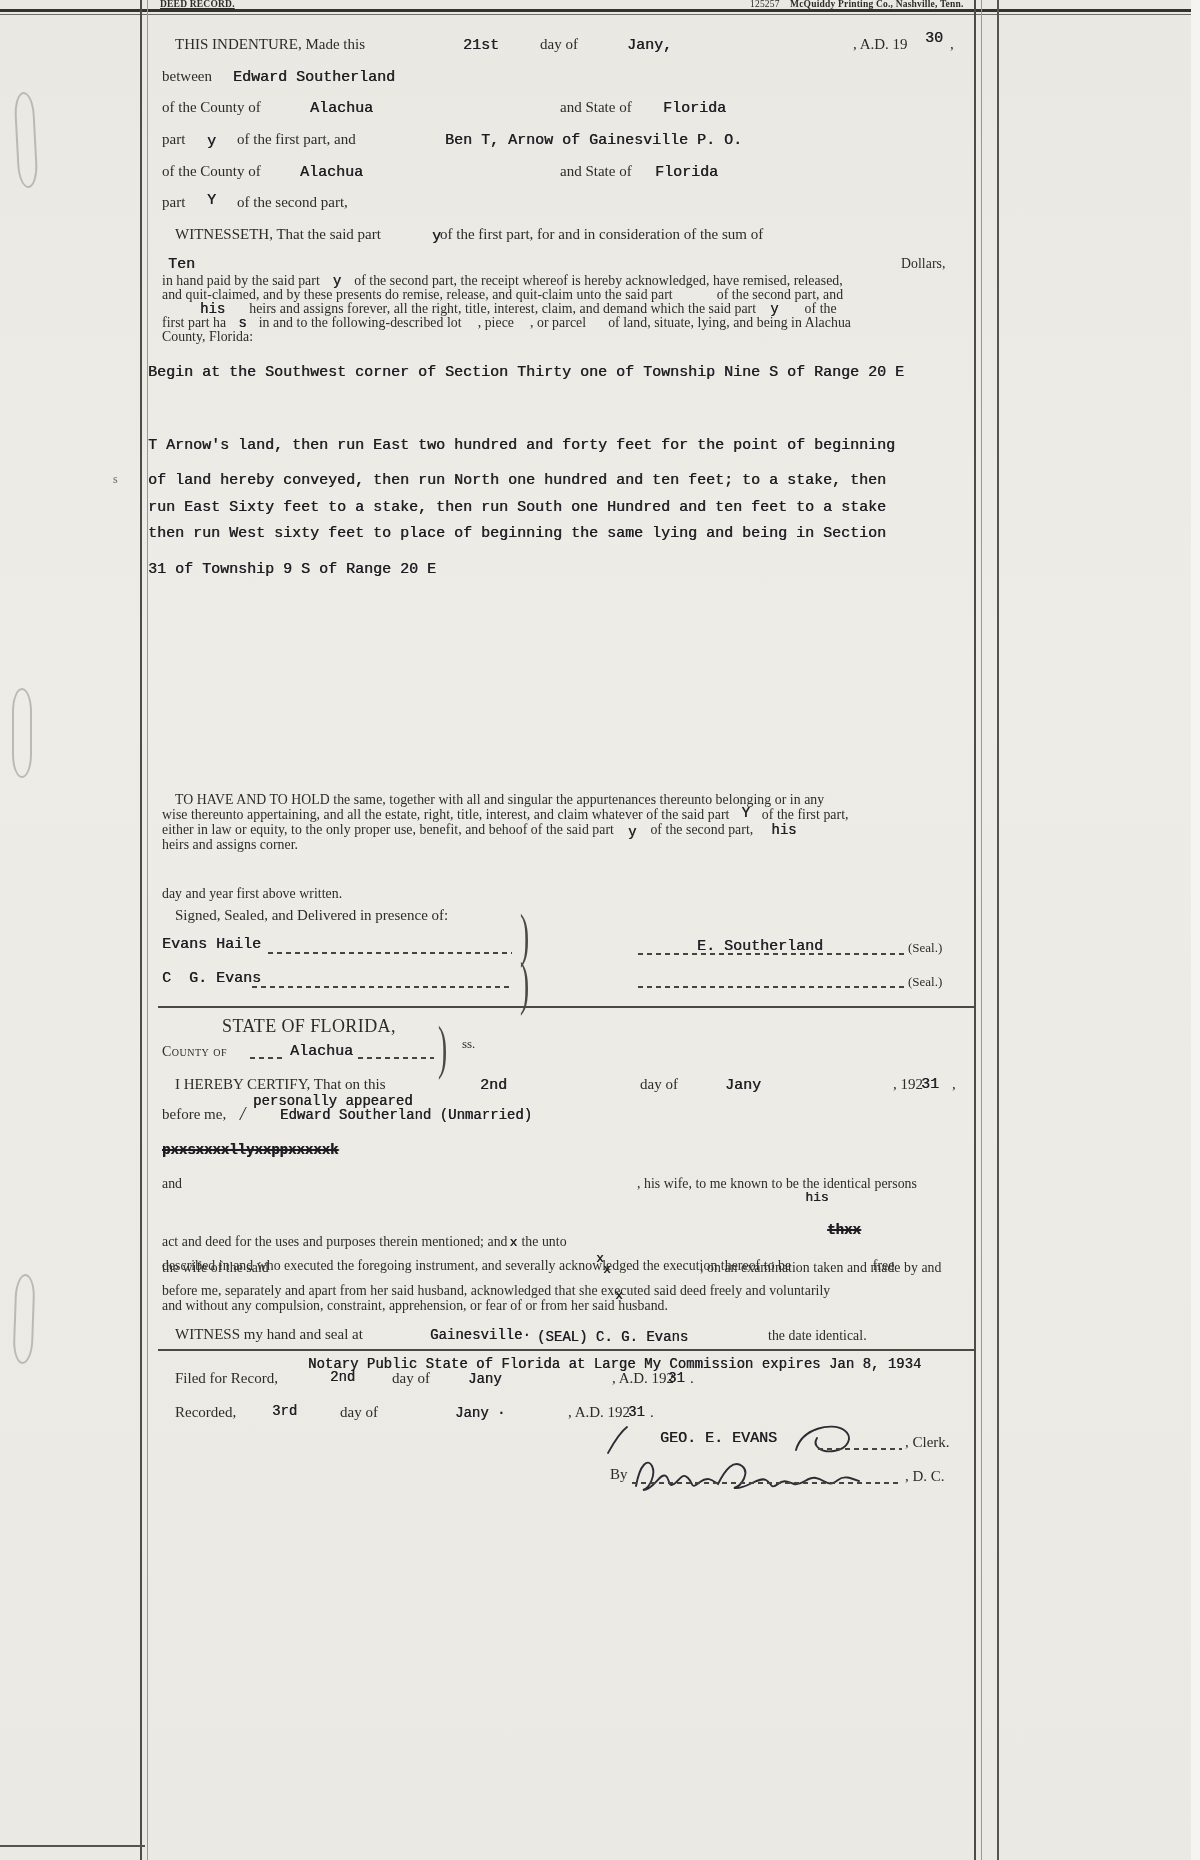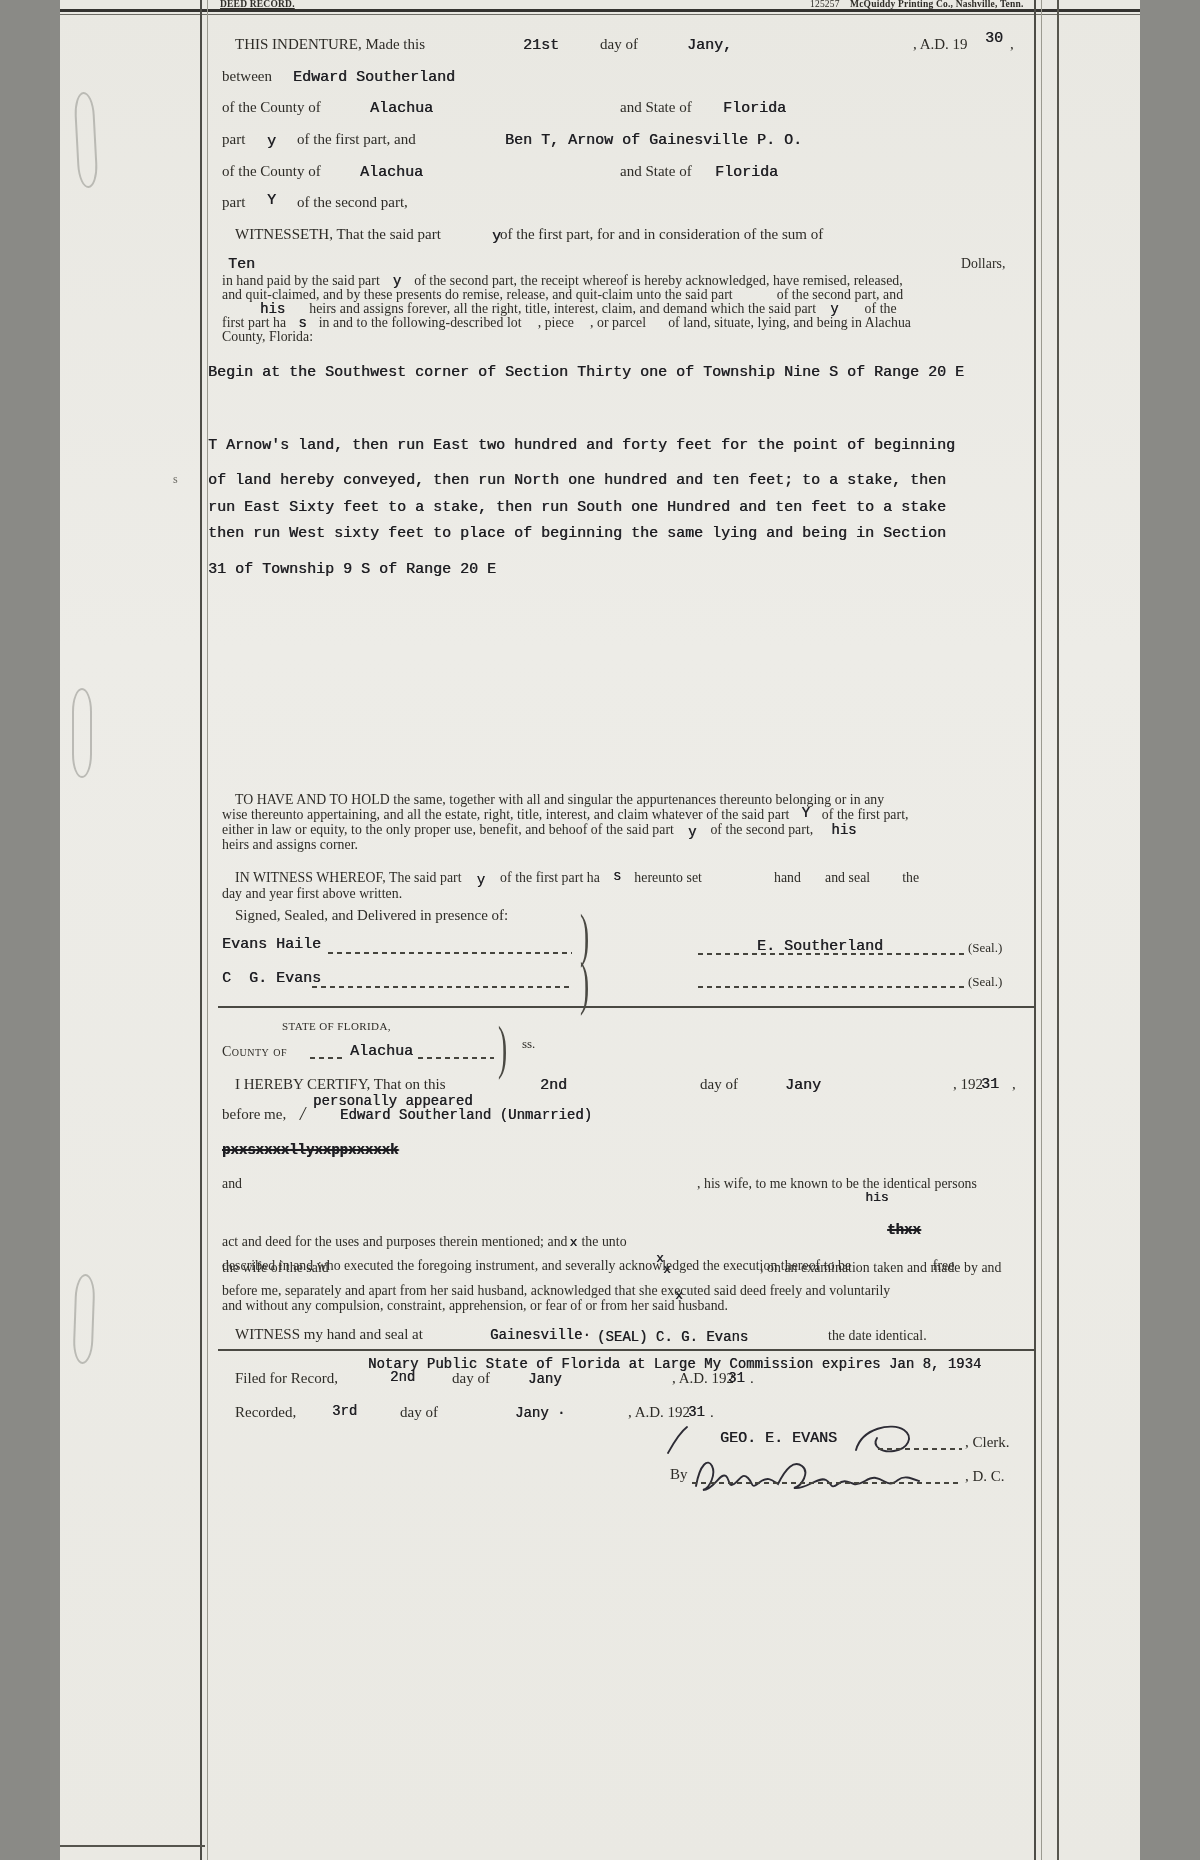--- a/index.html
+++ b/index.html
@@ -1,28 +1,28 @@
 <!DOCTYPE html>
 <html><head>
 <meta charset="utf-8">
 <style>
   * { margin:0; padding:0; box-sizing:border-box; }
   html,body { background:#8a8a86; }
-  .page { position:relative; width:1080px; height:1860px; margin:0 auto; overflow:hidden;
+  .page { position:relative; width:1200px; height:1860px; margin:0 auto; overflow:hidden;
           background:linear-gradient(180deg,#e9e8e2 0%,#edece7 35%,#eae9e3 100%);
           font-family:"Liberation Serif","DejaVu Serif",serif; color:#2e2c27; }
   .row  { position:absolute; left:0; width:1200px; height:0; }
   .row > span { position:absolute; white-space:pre; }
   .frow { position:absolute; white-space:nowrap; }
   .frow > span { white-space:pre; }
   .p { font-family:"Liberation Serif","DejaVu Serif",serif; color:#2e2c27; font-size:15px; }
   .t { font-family:"Liberation Mono","DejaVu Sans Mono",monospace; color:#1d1d21; font-size:15px;
        text-shadow:0.45px 0 0 rgba(25,25,32,.8); }
   .d  { font-size:13.8px; letter-spacing:.05px; }
-  .f14 { font-size:14px; } .f13 { font-size:13px; } .f16 { font-size:11px; }
+  .f14 { font-size:14px; } .f13 { font-size:13px; } .f16 { font-size:18px; }
   .f9 { font-size:9.5px; font-weight:bold; letter-spacing:.2px; }
   .sc { font-variant:small-caps; letter-spacing:.5px; }
   .strike { text-decoration:line-through; text-decoration-thickness:1.6px; font-weight:bold; }
   .hline,.vline { position:absolute; }
   .dl { position:absolute; height:1.8px;
         background:repeating-linear-gradient(90deg,#45443d 0 5px,transparent 5px 9px); }
   .paren { font-size:46px; font-weight:300; color:#4a4943;
            transform:scale(.6,1.3); transform-origin:left top; font-family:"Liberation Serif",serif; }
   .clip { position:absolute; border:2.2px solid #b2b1ab; border-radius:11px / 26px; background:transparent; opacity:.85; }
   .sig  { position:absolute; }
@@ -147,30 +147,20 @@
   <div class="frow" style="top:820px;left:162px">
     <span class="p d">either in law or equity, to the only proper use, benefit, and behoof of the said part</span>
     <span class="t f14" style="margin:0 10px;position:relative;top:2px">y</span>
     <span class="p d">of the second part,</span>
     <span class="t f14" style="margin-left:14px">his</span>
   </div>
   <div class="frow" style="top:835px;left:162px">
     <span class="p d">heirs and assigns corner.</span>
   </div>
 
-  <div class="frow" style="top:868px;left:175px">
-    <span class="p d">IN WITNESS WHEREOF, The said part</span>
-    <span class="t f14" style="margin:0 11px;position:relative;top:2px">y</span>
-    <span class="p d">of the first part ha</span>
-    <span class="t f14" style="margin:0 9px;position:relative;top:-2px">s</span>
-    <span class="p d">hereunto set</span>
-    <span class="p d" style="margin-left:68px">hand</span>
-    <span class="p d" style="margin-left:20px">and seal</span>
-    <span class="p d" style="margin-left:28px">the</span>
-  </div>
   <div class="frow" style="top:884px;left:162px">
     <span class="p d">day and year first above written.</span>
   </div>
 
   <div class="frow" style="top:906px;left:175px">
     <span class="p">Signed, Sealed, and Delivered in presence of:</span>
   </div>
   <span class="paren" style="position:absolute;left:520px;top:900px">)</span>
   <span class="paren" style="position:absolute;left:520px;top:948px">)</span>
 

